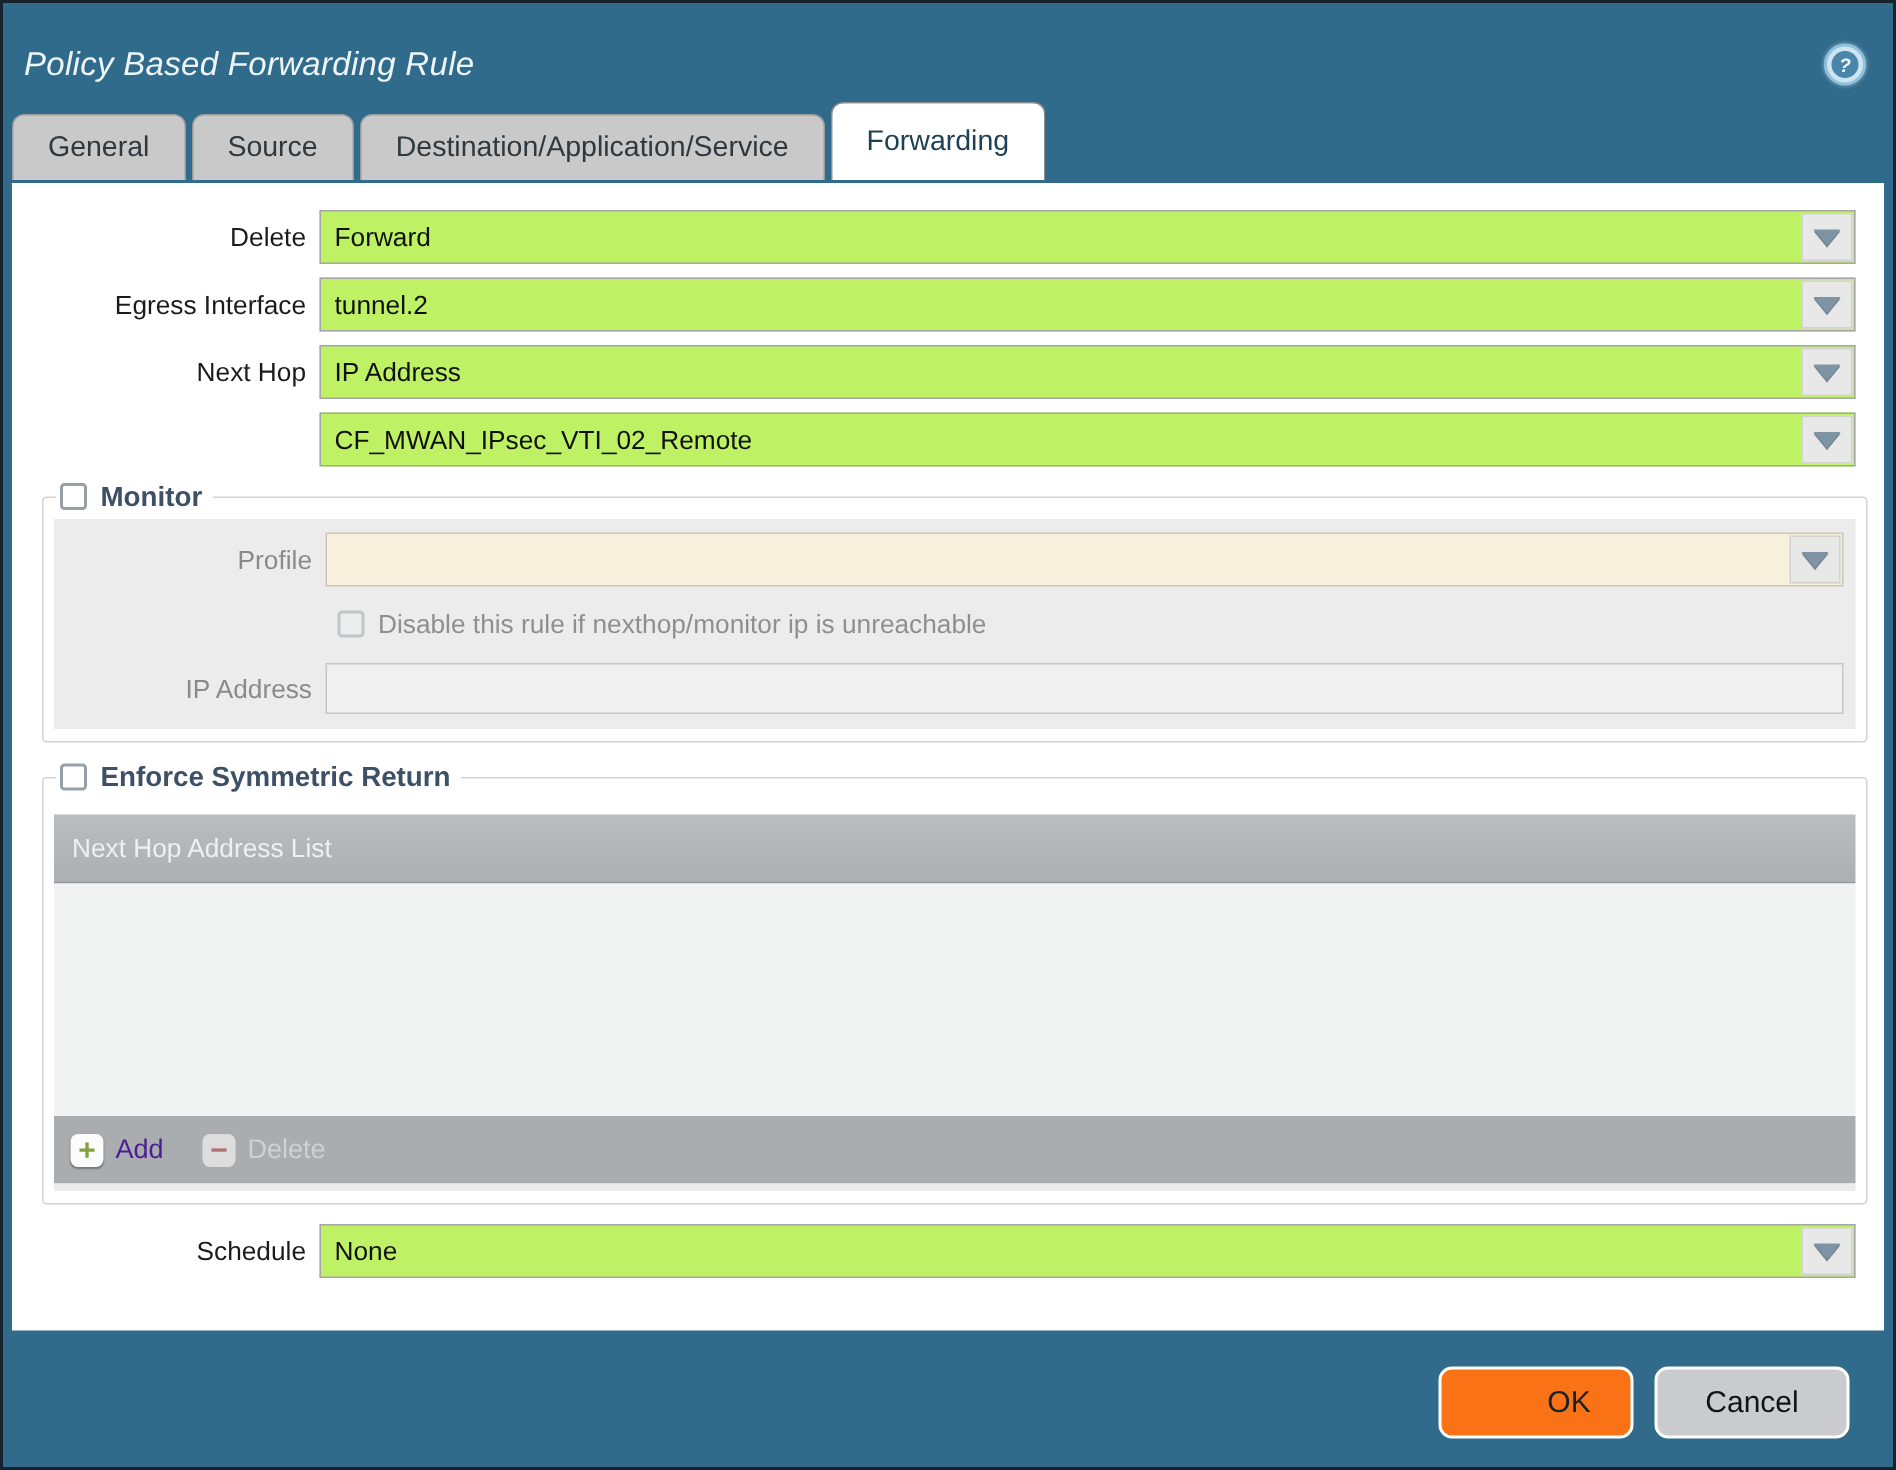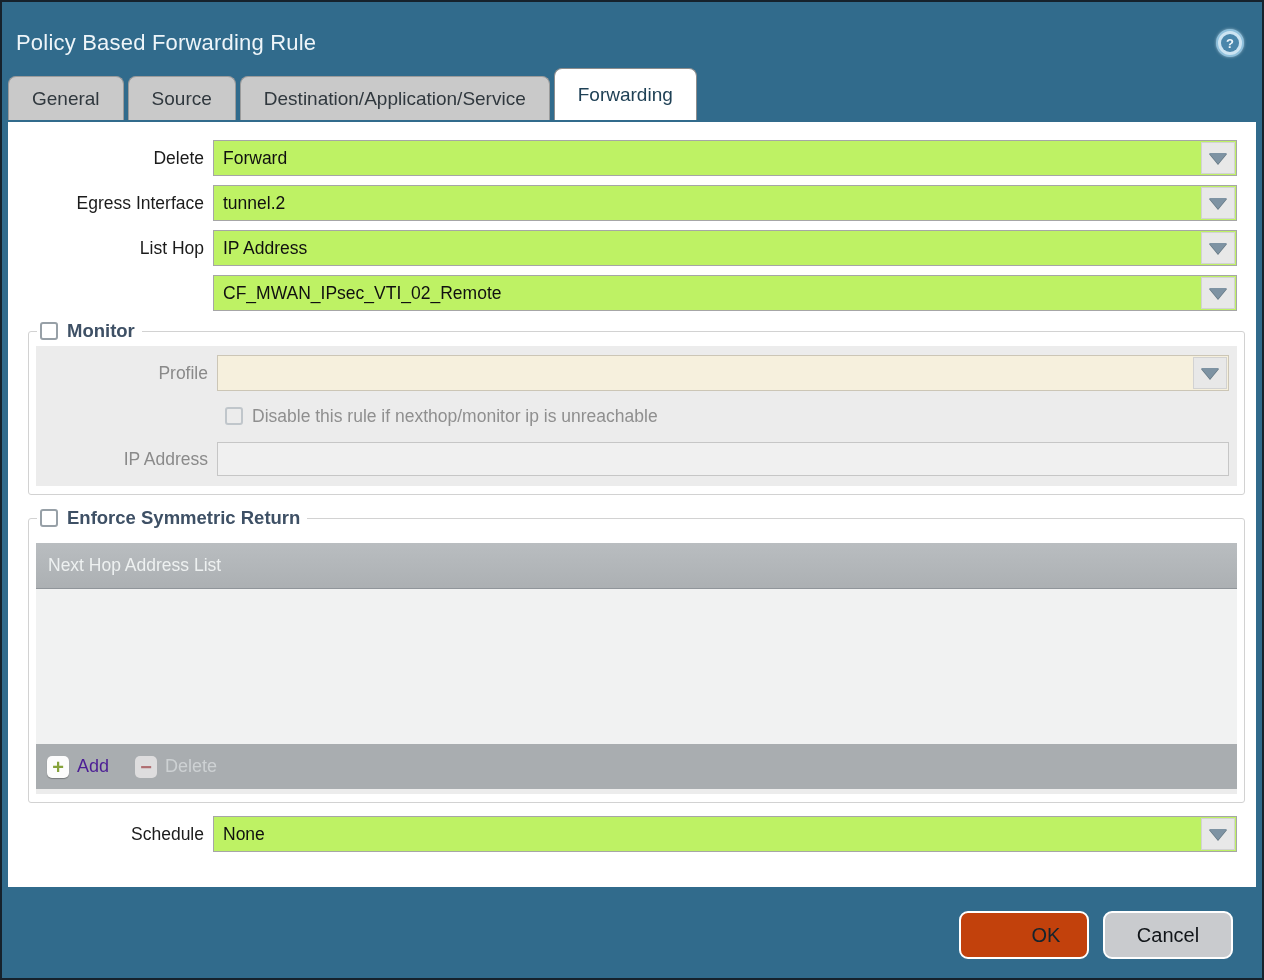--- a/index.html
+++ b/index.html
@@ -8,21 +8,21 @@
     font-family:"Liberation Sans", sans-serif;
     background:#316b8c;
     border:2px solid #16222c;
     box-sizing:border-box;
     overflow:hidden;
     position:relative;
   }
   .dialog{position:absolute;inset:0;}
 
   
-  .titlebar{height:66px;display:flex;align-items:center;justify-content:space-between;padding:16px 18px 0 14px;box-sizing:border-box;}
+  .titlebar{height:66px;display:flex;align-items:center;justify-content:space-between;padding:16px 18px 0 14px;box-sizing:border-box;font-style:italic;}
   .title{color:#eef5f9;font-size:22px;letter-spacing:.2px;}
   .help{width:28px;height:28px;border-radius:50%;background:#cde4f2;border:2px solid #8fc0dc;
         display:flex;align-items:center;justify-content:center;box-sizing:border-box;cursor:pointer;
         box-shadow:0 0 3px rgba(255,255,255,.5);}
   .help-inner{width:18px;height:18px;border-radius:50%;background:#4a86ab;color:#eef6fb;
         display:flex;align-items:center;justify-content:center;font-size:13px;font-weight:bold;line-height:1;}
 
   
   .tabbar{display:flex;align-items:flex-end;height:52px;padding-left:6px;}
   .tab{background:#c9c9c9;border:1px solid #9b9b9b;border-bottom:none;border-radius:8px 8px 0 0;
@@ -79,21 +79,21 @@
   .tbtn-label{color:#4c1d95;font-size:18px;}
   .tbtn.disabled .tbtn-label{color:#cdd1d3;}
 
   .schedule-row{margin-top:13px;}
 
   
   .btnbar{position:absolute;left:0;right:0;bottom:0;height:91px;display:flex;justify-content:flex-end;
           align-items:flex-start;padding:24px 29px 0 0;gap:14px;box-sizing:border-box;}
   .btn{width:130px;height:48px;border-radius:9px;border:2px solid #ffffff;box-sizing:border-box;
        display:flex;align-items:center;justify-content:center;font-size:20px;cursor:pointer;}
-  .btn-ok{background:#c2410c;color:#15232d;padding-left:44px;}
+  .btn-ok{background:#f97316;color:#15232d;padding-left:44px;}
   .btn-cancel{background:#c9cbce;color:#101418;}
 </style>
 </head>
 <body>
 
 <div class="dialog">
 
   <div class="titlebar">
     <div class="title">Policy Based Forwarding Rule</div>
     <div class="help">
@@ -132,21 +132,21 @@
       <div class="flabel">Egress Interface</div>
       <div class="combo">
         <div class="cval">tunnel.2</div>
         <div class="cbtn">
             <div class="arrow-down"></div>
           </div>
       </div>
     </div>
 
     <div class="frow">
-      <div class="flabel">List Hop</div>
+      <div class="flabel">Next Hop</div>
       <div class="combo">
         <div class="cval">IP Address</div>
         <div class="cbtn">
             <div class="arrow-down"></div>
           </div>
       </div>
     </div>
 
     <div class="frow">
       <div class="flabel"></div>

